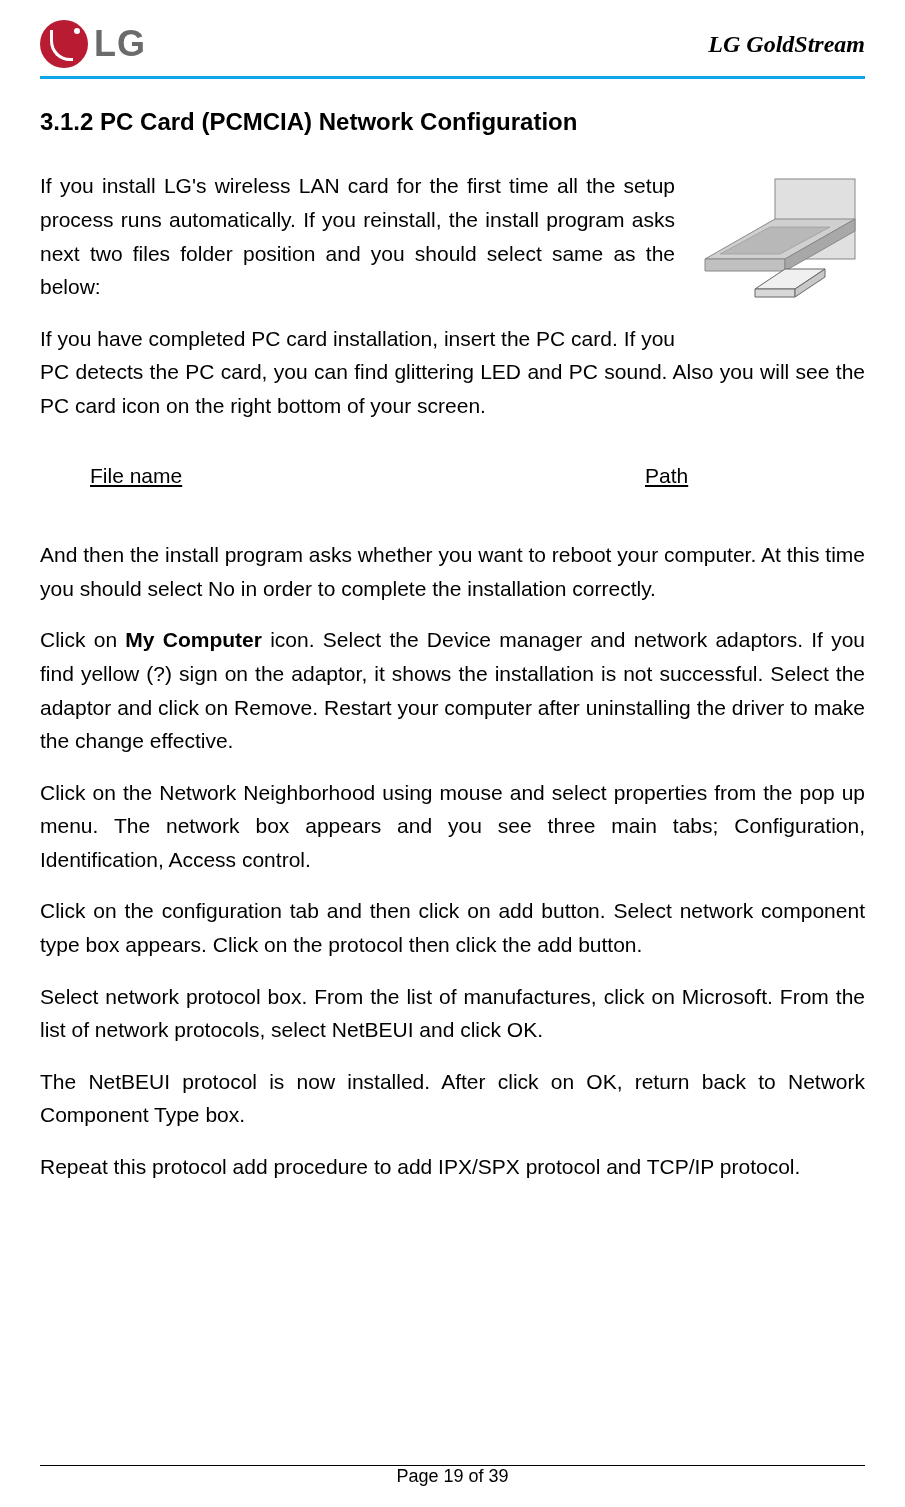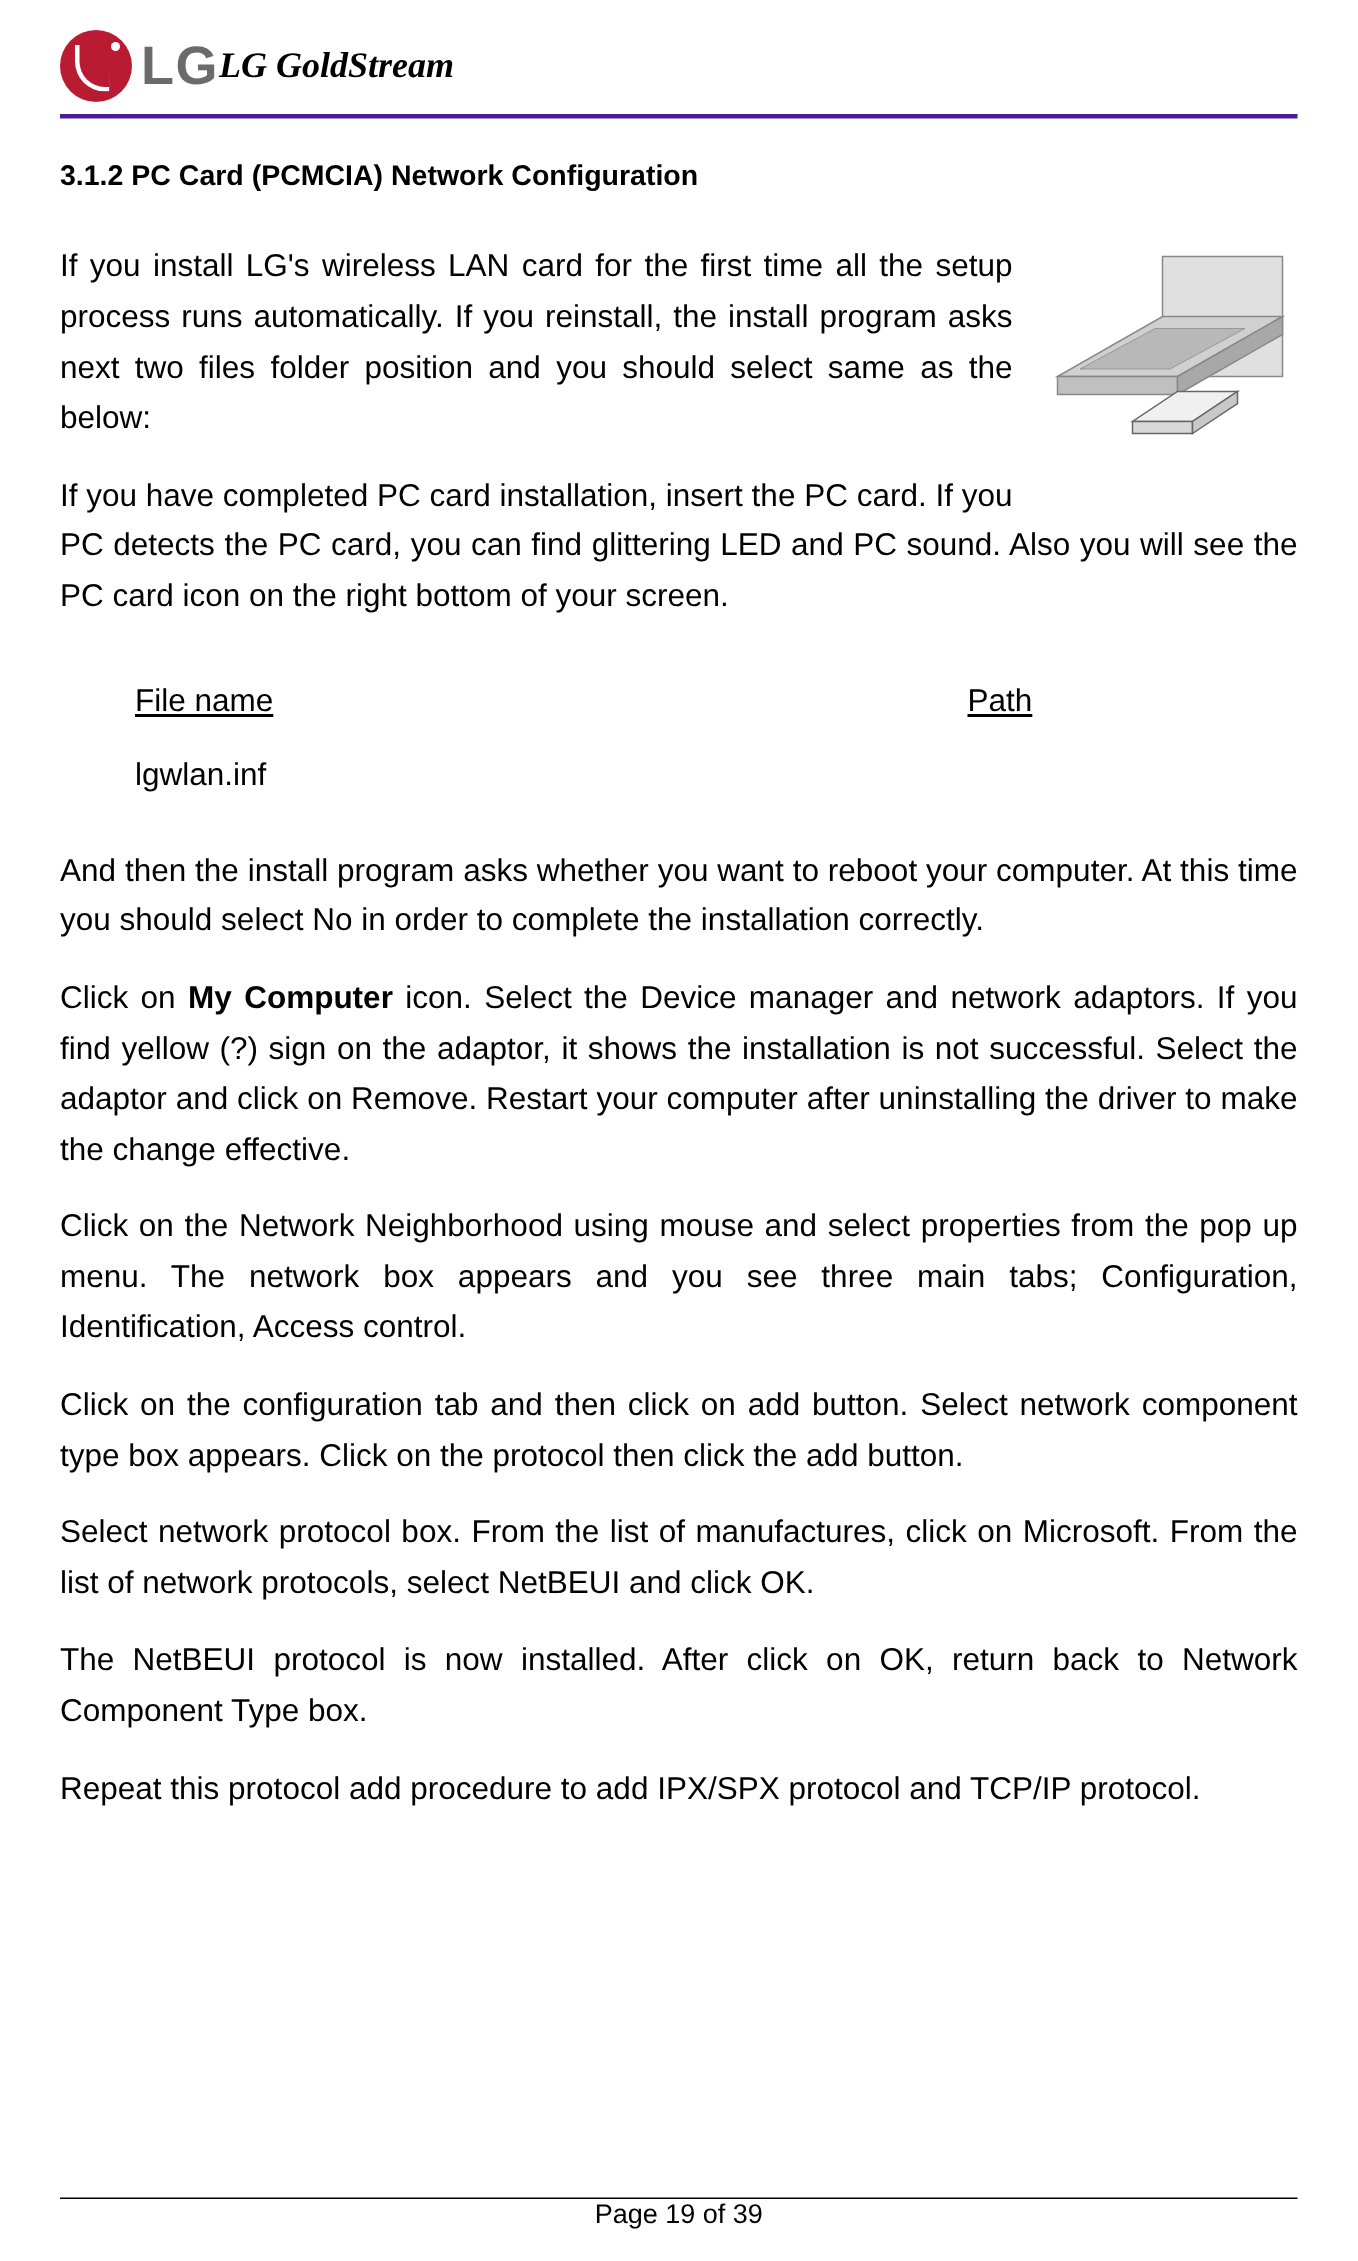--- a/index.html
+++ b/index.html
@@ -13,24 +13,24 @@
       width: 905px;
       height: 1507px;
       padding: 20px 40px 20px 40px;
       box-sizing: border-box;
       position: relative;
       display: flex;
       flex-direction: column;
     }
     .header {
       display: flex;
-      justify-content: flex-start;
+      justify-content: space-between;
       align-items: center;
       padding-bottom: 8px;
-      border-bottom: 3px solid #4c1d95;
+      border-bottom: 3px solid #0ea5e9;
     }
     .logo {
       display: flex;
       align-items: center;
       gap: 6px;
     }
     .logo-circle {
       width: 48px;
       height: 48px;
       background: #b91c32;
@@ -72,21 +72,21 @@
       font-family: Liberation Serif, serif;
     }
     .content {
       flex: 1;
       padding-top: 24px;
       font-size: 21px;
       line-height: 1.6;
     }
     .section-heading {
       font-weight: bold;
-      font-size: 19px;
+      font-size: 24px;
       margin-bottom: 28px;
     }
     .para {
       margin-bottom: 18px;
       text-align: justify;
     }
     .para-with-image {
       position: relative;
     }
     .laptop-image {
@@ -161,21 +161,20 @@
       <div class="para">If you have completed PC card installation, insert the PC card. If you PC detects the PC card, you can find glittering LED and PC sound. Also you will see the PC card icon on the right bottom of your screen.</div>
       <div style="clear:both"></div>
     </div>
 
     <div class="file-table">
       <div class="file-table-header">
         <div class="col col-name">File name</div>
         <div class="col col-path">Path</div>
       </div>
       <div class="file-table-row">
-        <div class="col-name">lgwlan.inf</div>
       </div>
     </div>
 
     <div class="para">And then the install program asks whether you want to reboot your computer. At this time you should select No in order to complete the installation correctly.</div>
 
     <div class="para">
       <span>Click on </span><span class="bold-inline">My Computer</span><span> icon. Select the Device manager and network adaptors. If you find yellow (?) sign on the adaptor, it shows the installation is not successful. Select the adaptor and click on Remove. Restart your computer after uninstalling the driver to make the change effective.</span>
     </div>
 
     <div class="para">Click on the Network Neighborhood using mouse and select properties from the pop up menu. The network box appears and you see three main tabs; Configuration, Identification, Access control.</div>

